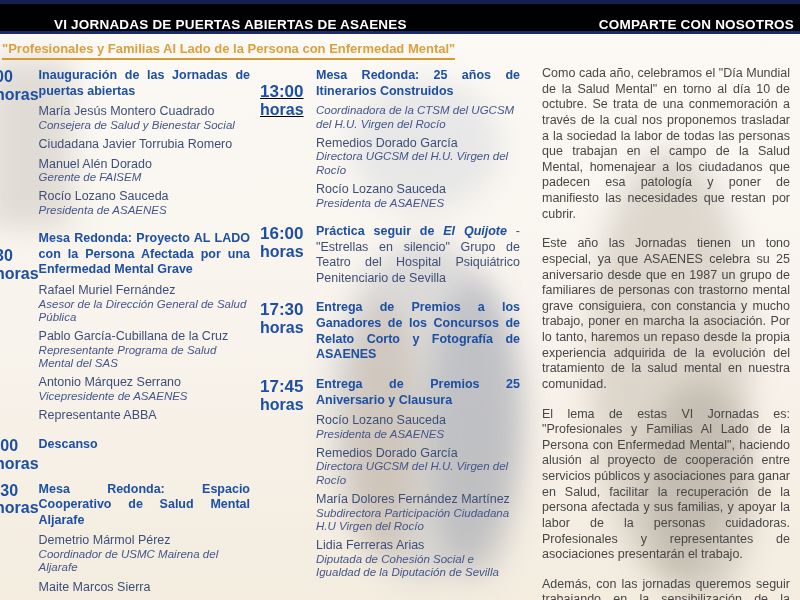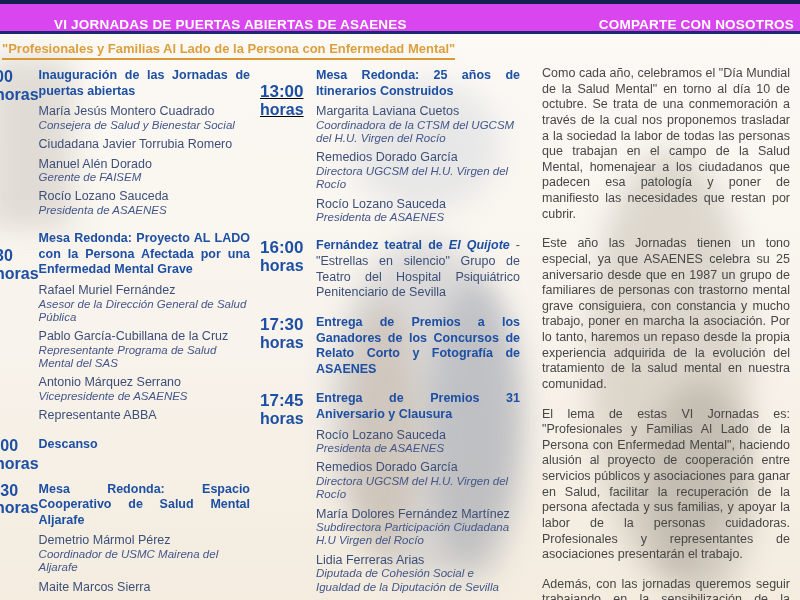--- a/index.html
+++ b/index.html
@@ -12,21 +12,21 @@
   .blob-door{left:-12px;top:58px;width:84px;height:170px;background:#d8d3cc;opacity:.75;border-radius:10px;}
   .blob-fig1{left:330px;top:240px;width:190px;height:340px;background:#9aa0ad;opacity:.30;}
   .blob-fig2{left:428px;top:280px;width:95px;height:300px;background:#7e8697;opacity:.28;}
   .blob-fig3{left:348px;top:300px;width:70px;height:260px;background:#b59b7e;opacity:.28;}
   .blob-fig4{left:590px;top:150px;width:160px;height:430px;background:#c2bbae;opacity:.5;}
   .blob-fig5{left:645px;top:380px;width:110px;height:220px;background:#8a8478;opacity:.28;}
   .blob-fig6{left:350px;top:80px;width:150px;height:130px;background:#ccd1d9;opacity:.4;}
 
   .topbar{
     position:absolute;top:0;left:0;right:0;height:34px;box-sizing:border-box;
-    background:#d946ef;border-top:4px solid #141f52;border-bottom:3px solid #1a2a6e;
+    background:#000000;border-top:4px solid #141f52;border-bottom:3px solid #1a2a6e;
     display:flex;align-items:center;justify-content:space-between;
     padding:13px 6px 0 54px;
   }
   .topbar .bar-title{color:#fff;font-weight:bold;font-size:13.5px;letter-spacing:.2px;white-space:nowrap;}
   .subtitle-row{position:absolute;top:39px;left:2px;}
   .subtitle{
     display:inline-block;color:#dd9f3d;font-weight:bold;font-size:13px;
     border-bottom:2px solid #d99a35;padding-bottom:2px;white-space:nowrap;
   }
 
@@ -167,61 +167,60 @@
   <div class="col-mid">
 
     <div class="session">
       <div class="time-cell toff14">
         <div class="time">13:00</div>
         <div class="time-unit">horas</div>
       </div>
       <div class="session-body">
         <div class="session-title">Mesa Redonda: 25 años de Itinerarios Construidos</div>
         <div class="speaker">
-          <div class="name">Margarita Laviana Cuetos</div>
           <div class="role">Coordinadora de la CTSM del UGCSM del H.U. Virgen del Rocío</div>
         </div>
         <div class="speaker">
           <div class="name">Remedios Dorado García</div>
           <div class="role">Directora UGCSM del H.U. Virgen del Rocío</div>
         </div>
         <div class="speaker">
           <div class="name">Rocío Lozano Sauceda</div>
           <div class="role">Presidenta de ASAENES</div>
         </div>
       </div>
     </div>
 
     <div class="session">
       <div class="time-cell">
         <div class="time">16:00</div>
         <div class="time-unit">horas</div>
       </div>
       <div class="session-body">
-        <div class="session-title"><span>Fernández teatral de </span><em>El Quijote</em><span class="title-rest"> - "Estrellas en silencio" Grupo de Teatro del Hospital Psiquiátrico Penitenciario de Sevilla</span></div>
+        <div class="session-title"><span>Práctica seguir de </span><em>El Quijote</em><span class="title-rest"> - "Estrellas en silencio" Grupo de Teatro del Hospital Psiquiátrico Penitenciario de Sevilla</span></div>
       </div>
     </div>
 
     <div class="session">
       <div class="time-cell">
         <div class="time">17:30</div>
         <div class="time-unit">horas</div>
       </div>
       <div class="session-body">
         <div class="session-title">Entrega de Premios a los Ganadores de los Concursos de Relato Corto y Fotografía de ASAENES</div>
       </div>
     </div>
 
     <div class="session">
       <div class="time-cell">
         <div class="time">17:45</div>
         <div class="time-unit">horas</div>
       </div>
       <div class="session-body">
-        <div class="session-title">Entrega de Premios  31 Aniversario y Clausura</div>
+        <div class="session-title">Entrega de Premios  25 Aniversario y Clausura</div>
         <div class="speaker">
           <div class="name">Rocío Lozano Sauceda</div>
           <div class="role">Presidenta de ASAENES</div>
         </div>
         <div class="speaker">
           <div class="name">Remedios Dorado García</div>
           <div class="role">Directora UGCSM del H.U. Virgen del Rocío</div>
         </div>
         <div class="speaker">
           <div class="name">María Dolores Fernández Martínez</div>

